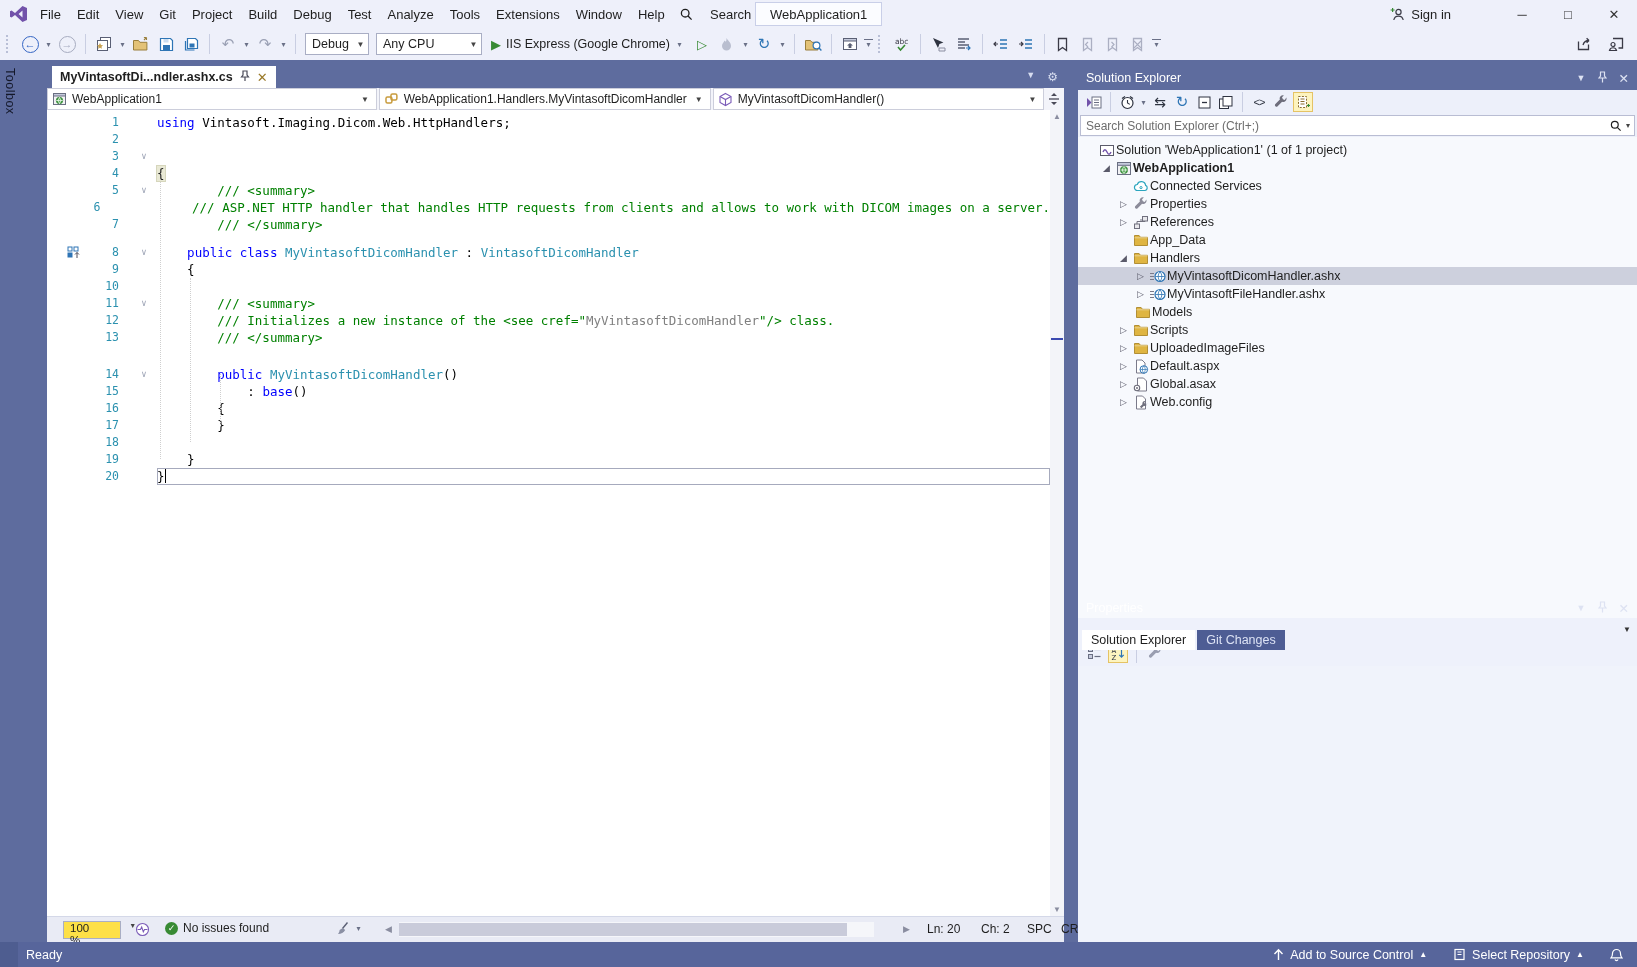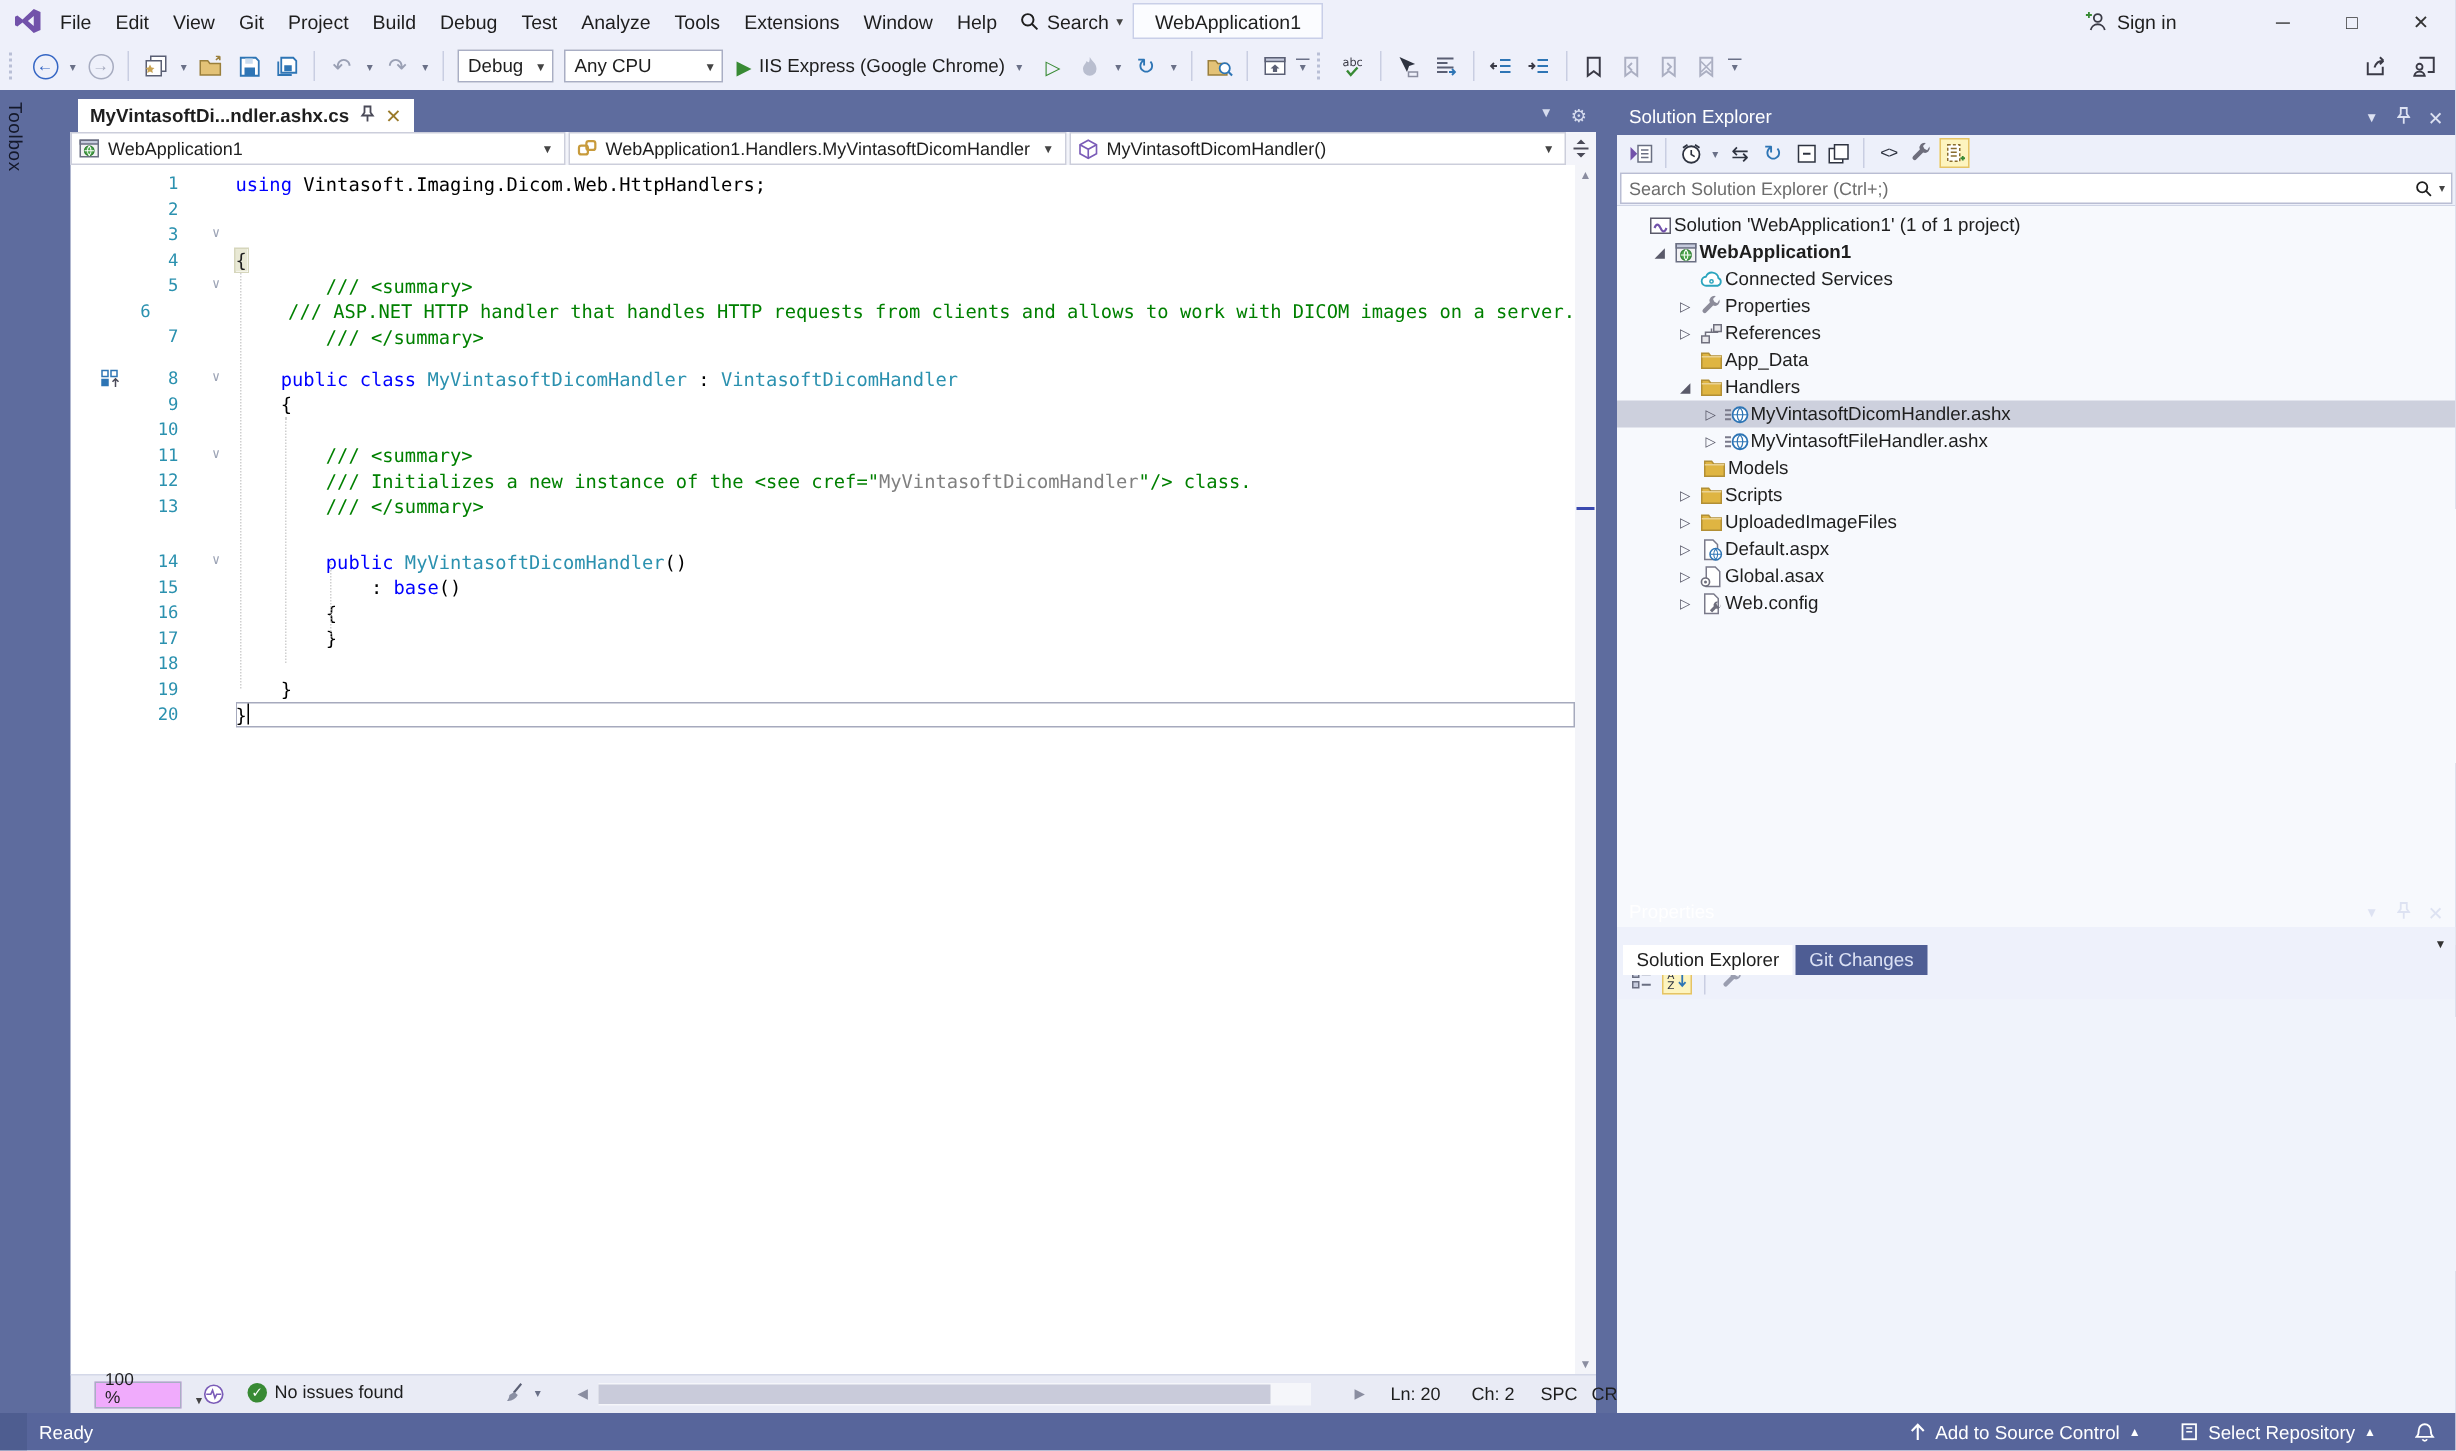--- a/index.html
+++ b/index.html
@@ -7,21 +7,21 @@
   body { font-family:"Liberation Sans", sans-serif; font-size:12.5px; color:#1e1e1e; }
   .app { position:relative; width:1637px; height:967px; background:#5E6C9E; }
 
   
   .titlebar { position:absolute; left:0; top:0; width:1637px; height:28px;
     background:#EEF0FA; display:flex; align-items:center; }
   .vs-logo { width:26px; height:20px; margin-left:6px; display:flex; align-items:center; justify-content:center; }
   .menus { display:flex; align-items:center; height:100%; }
   .menu-item { padding:0 8px; height:100%; display:flex; align-items:center; font-size:13px; cursor:default; }
   .search-group { position:absolute; left:672px; top:3px; height:22px; display:flex; align-items:center;
-    gap:5px; padding:0 8px; color:#1e1e1e; font-size:13px; }
+    gap:17px; padding:0 8px; color:#1e1e1e; font-size:13px; }
   .search-dd { font-size:9px; color:#444; }
   .doc-pill { position:absolute; left:755px; top:2px; height:24px; display:flex; align-items:center;
     padding:0 14px; background:#FBFCFF; border:1px solid #C9CFE8; font-size:13px; }
   .signin { position:absolute; right:178px; top:0; height:28px; display:flex; align-items:center; gap:6px; font-size:13px; padding:0 8px; }
   .win-controls { position:absolute; right:0; top:0; height:28px; display:flex; }
   .win-btn { width:46px; height:28px; display:flex; align-items:center; justify-content:center; color:#333; font-size:13px; }
 
   
   .toolbar { position:absolute; left:0; top:28px; width:1637px; height:32px; background:#EEF0FA;
     display:flex; align-items:center; gap:3px; padding-left:4px; }
@@ -72,22 +72,22 @@
   .seg-cref { color:#808080; } .seg-pl { color:#000; }
   .seg-brace { background:#E9E9D5; box-shadow:0 0 0 1px #D6D6BC; }
   .caret { display:inline-block; width:1.3px; height:14px; background:#000; vertical-align:-2px; }
   .guide { position:absolute; width:0; border-left:1px dotted #CFCFCF; }
   .codelens-icon { position:absolute; left:20px; }
   .vscroll { position:absolute; right:0; top:0; width:14px; bottom:0; background:#F3F4F9; }
   .vscroll .arr { position:absolute; left:0; width:14px; text-align:center; color:#8A8DA0; font-size:8px; }
   .vscroll .caret-mark { position:absolute; left:1px; right:1px; height:2px; background:#3A49B0; }
 
   .editor-statusbar { height:26px; background:#E9EBF5; border-top:1px solid #D4D8E8; position:relative; font-size:12px; }
-  .zoom-combo { position:absolute; left:16px; top:4px; width:58px; height:18px; background:#f0abfc; border:1px solid #A9AEC4;
-    display:flex; align-items:flex-end; padding-left:6px; font-size:11.5px;gap:40px; }
+  .zoom-combo { position:absolute; left:16px; top:4px; width:58px; height:18px; background:#fde047; border:1px solid #A9AEC4;
+    display:flex; align-items:flex-start; padding-left:6px; font-size:11.5px;gap:40px; }
   .zoom-combo .combo-arrow { margin-left:auto; font-size:7px; color:#444; padding-right:4px; }
   .health-icon { position:absolute; left:88px; top:5px; }
   .issues { position:absolute; left:118px; top:4px; display:flex; align-items:center; gap:5px; }
   .check-circle { width:13px; height:13px; border-radius:50%; background:#388A34; color:#fff; font-size:9px;
     display:flex; align-items:center; justify-content:center; }
   .cleanup { position:absolute; left:288px; top:4px; display:flex; align-items:center; gap:3px; }
   .hscroll-left { position:absolute; left:338px; top:7px; color:#8A8DA0; font-size:9px; }
   .hscroll-track { position:absolute; left:352px; right:190px; top:5px; height:15px; background:#F5F6FA; }
   .hscroll-thumb { position:absolute; left:0; top:1px; height:13px; width:448px; background:#C9CBDA; }
   .hscroll-right { position:absolute; left:856px; top:7px; color:#8A8DA0; font-size:9px; }

